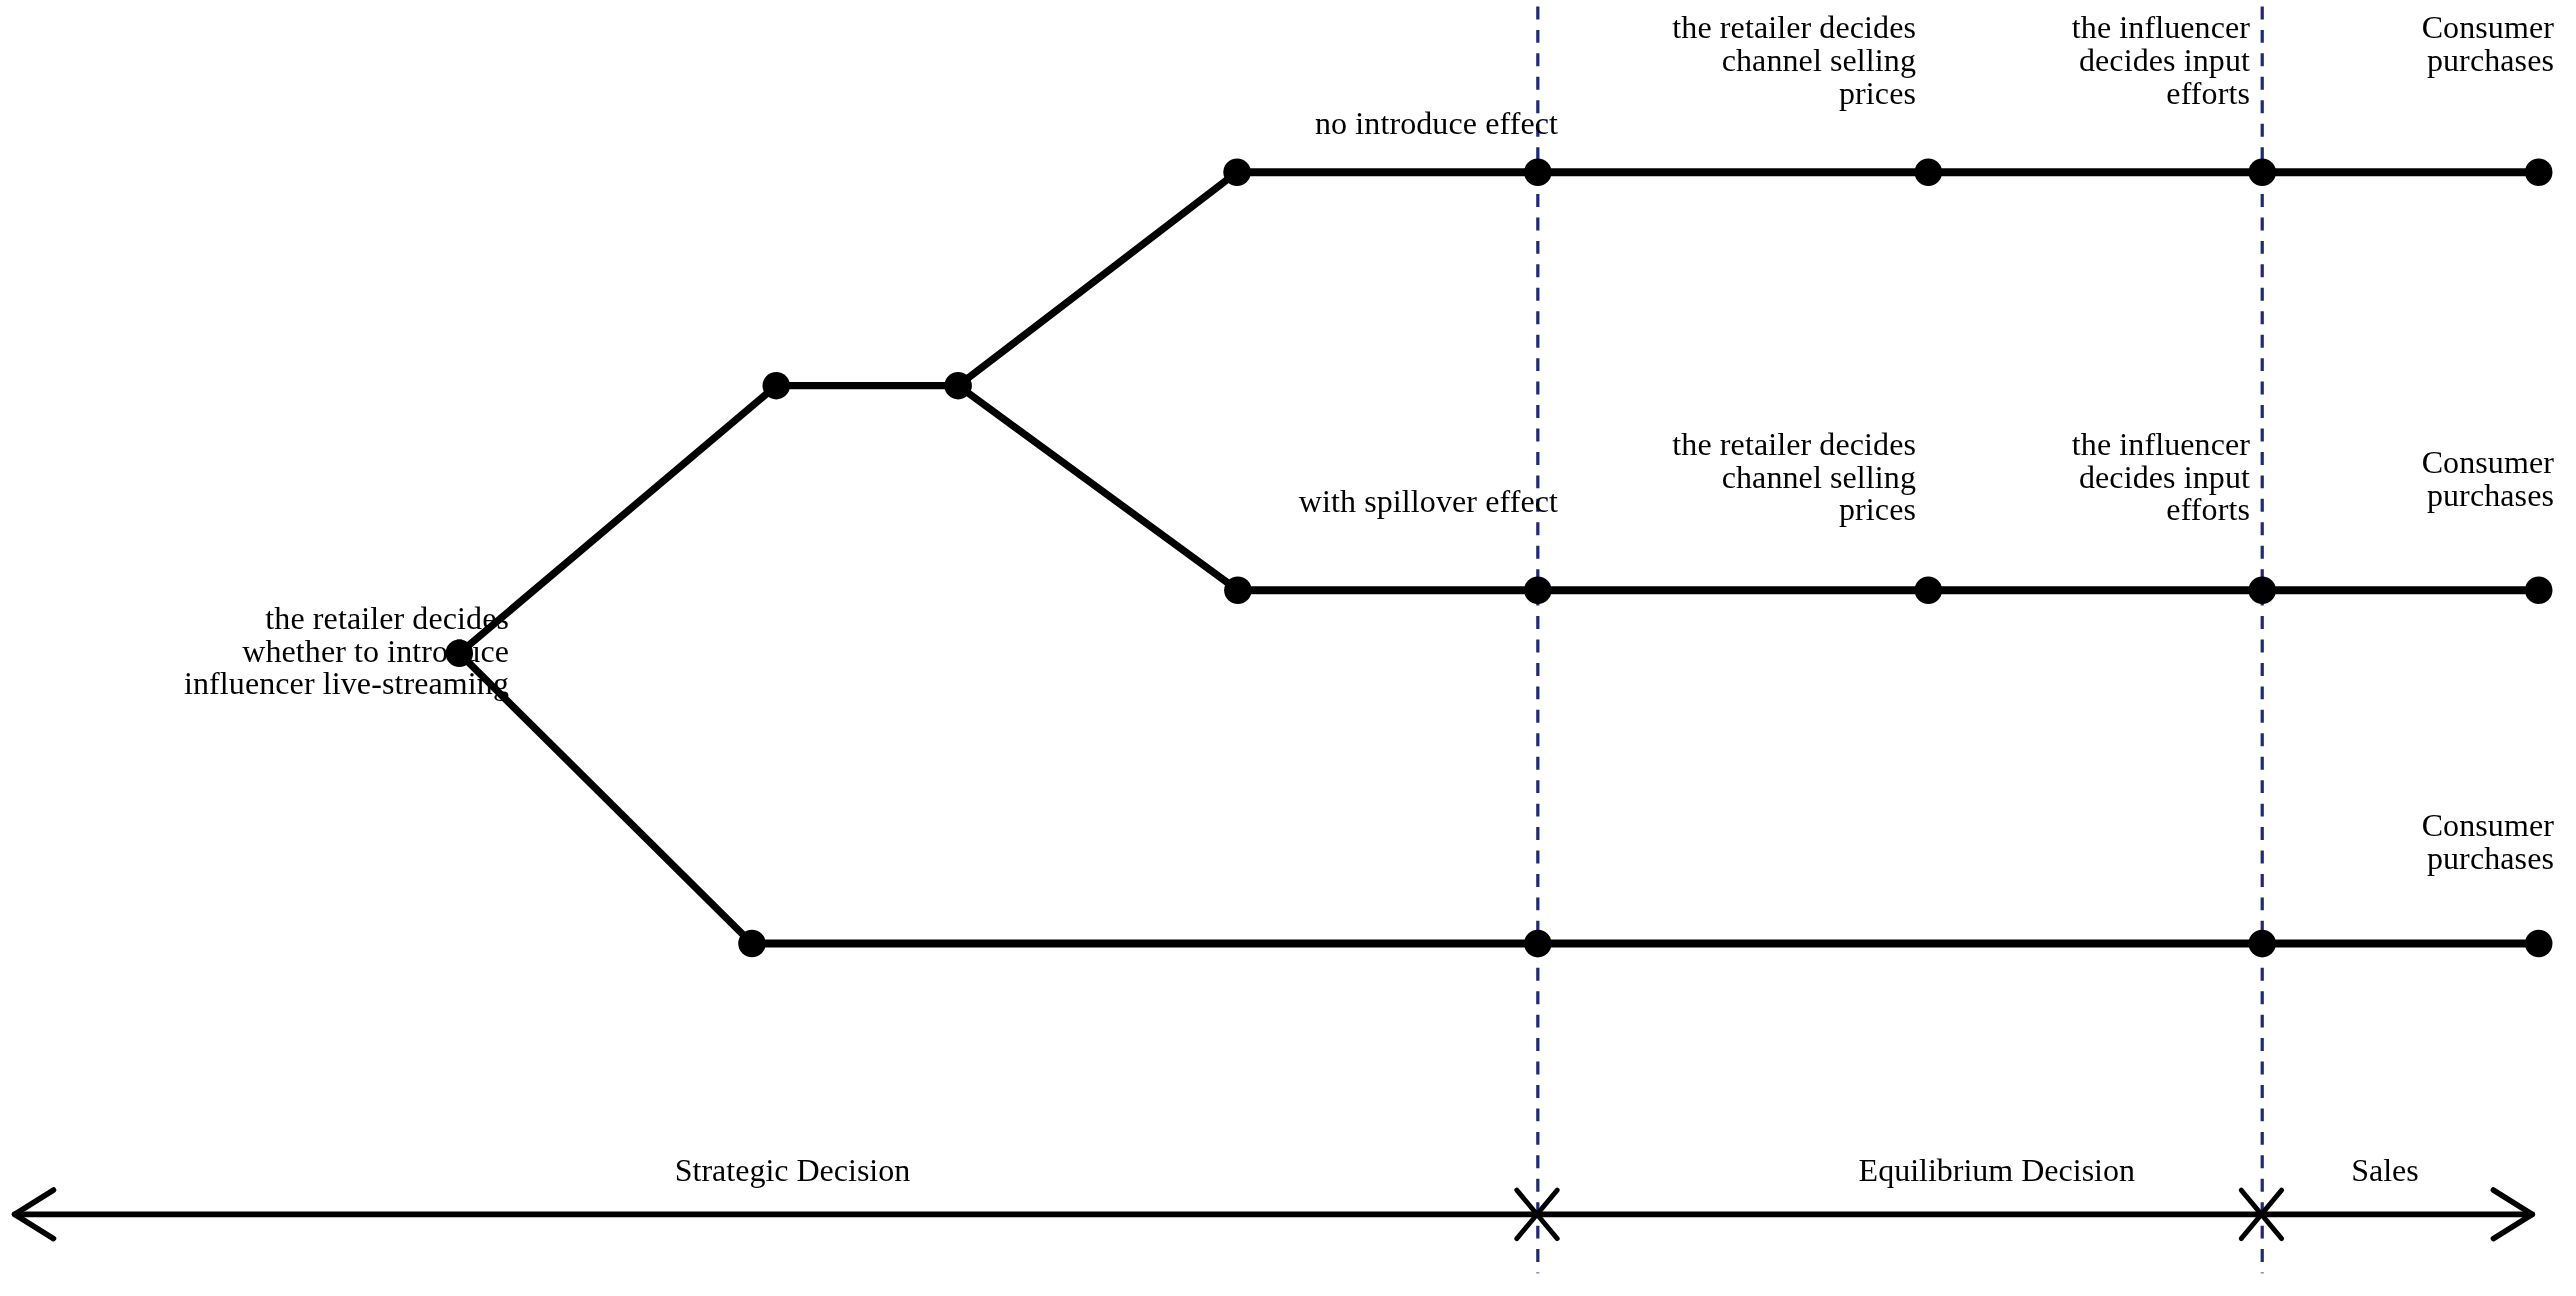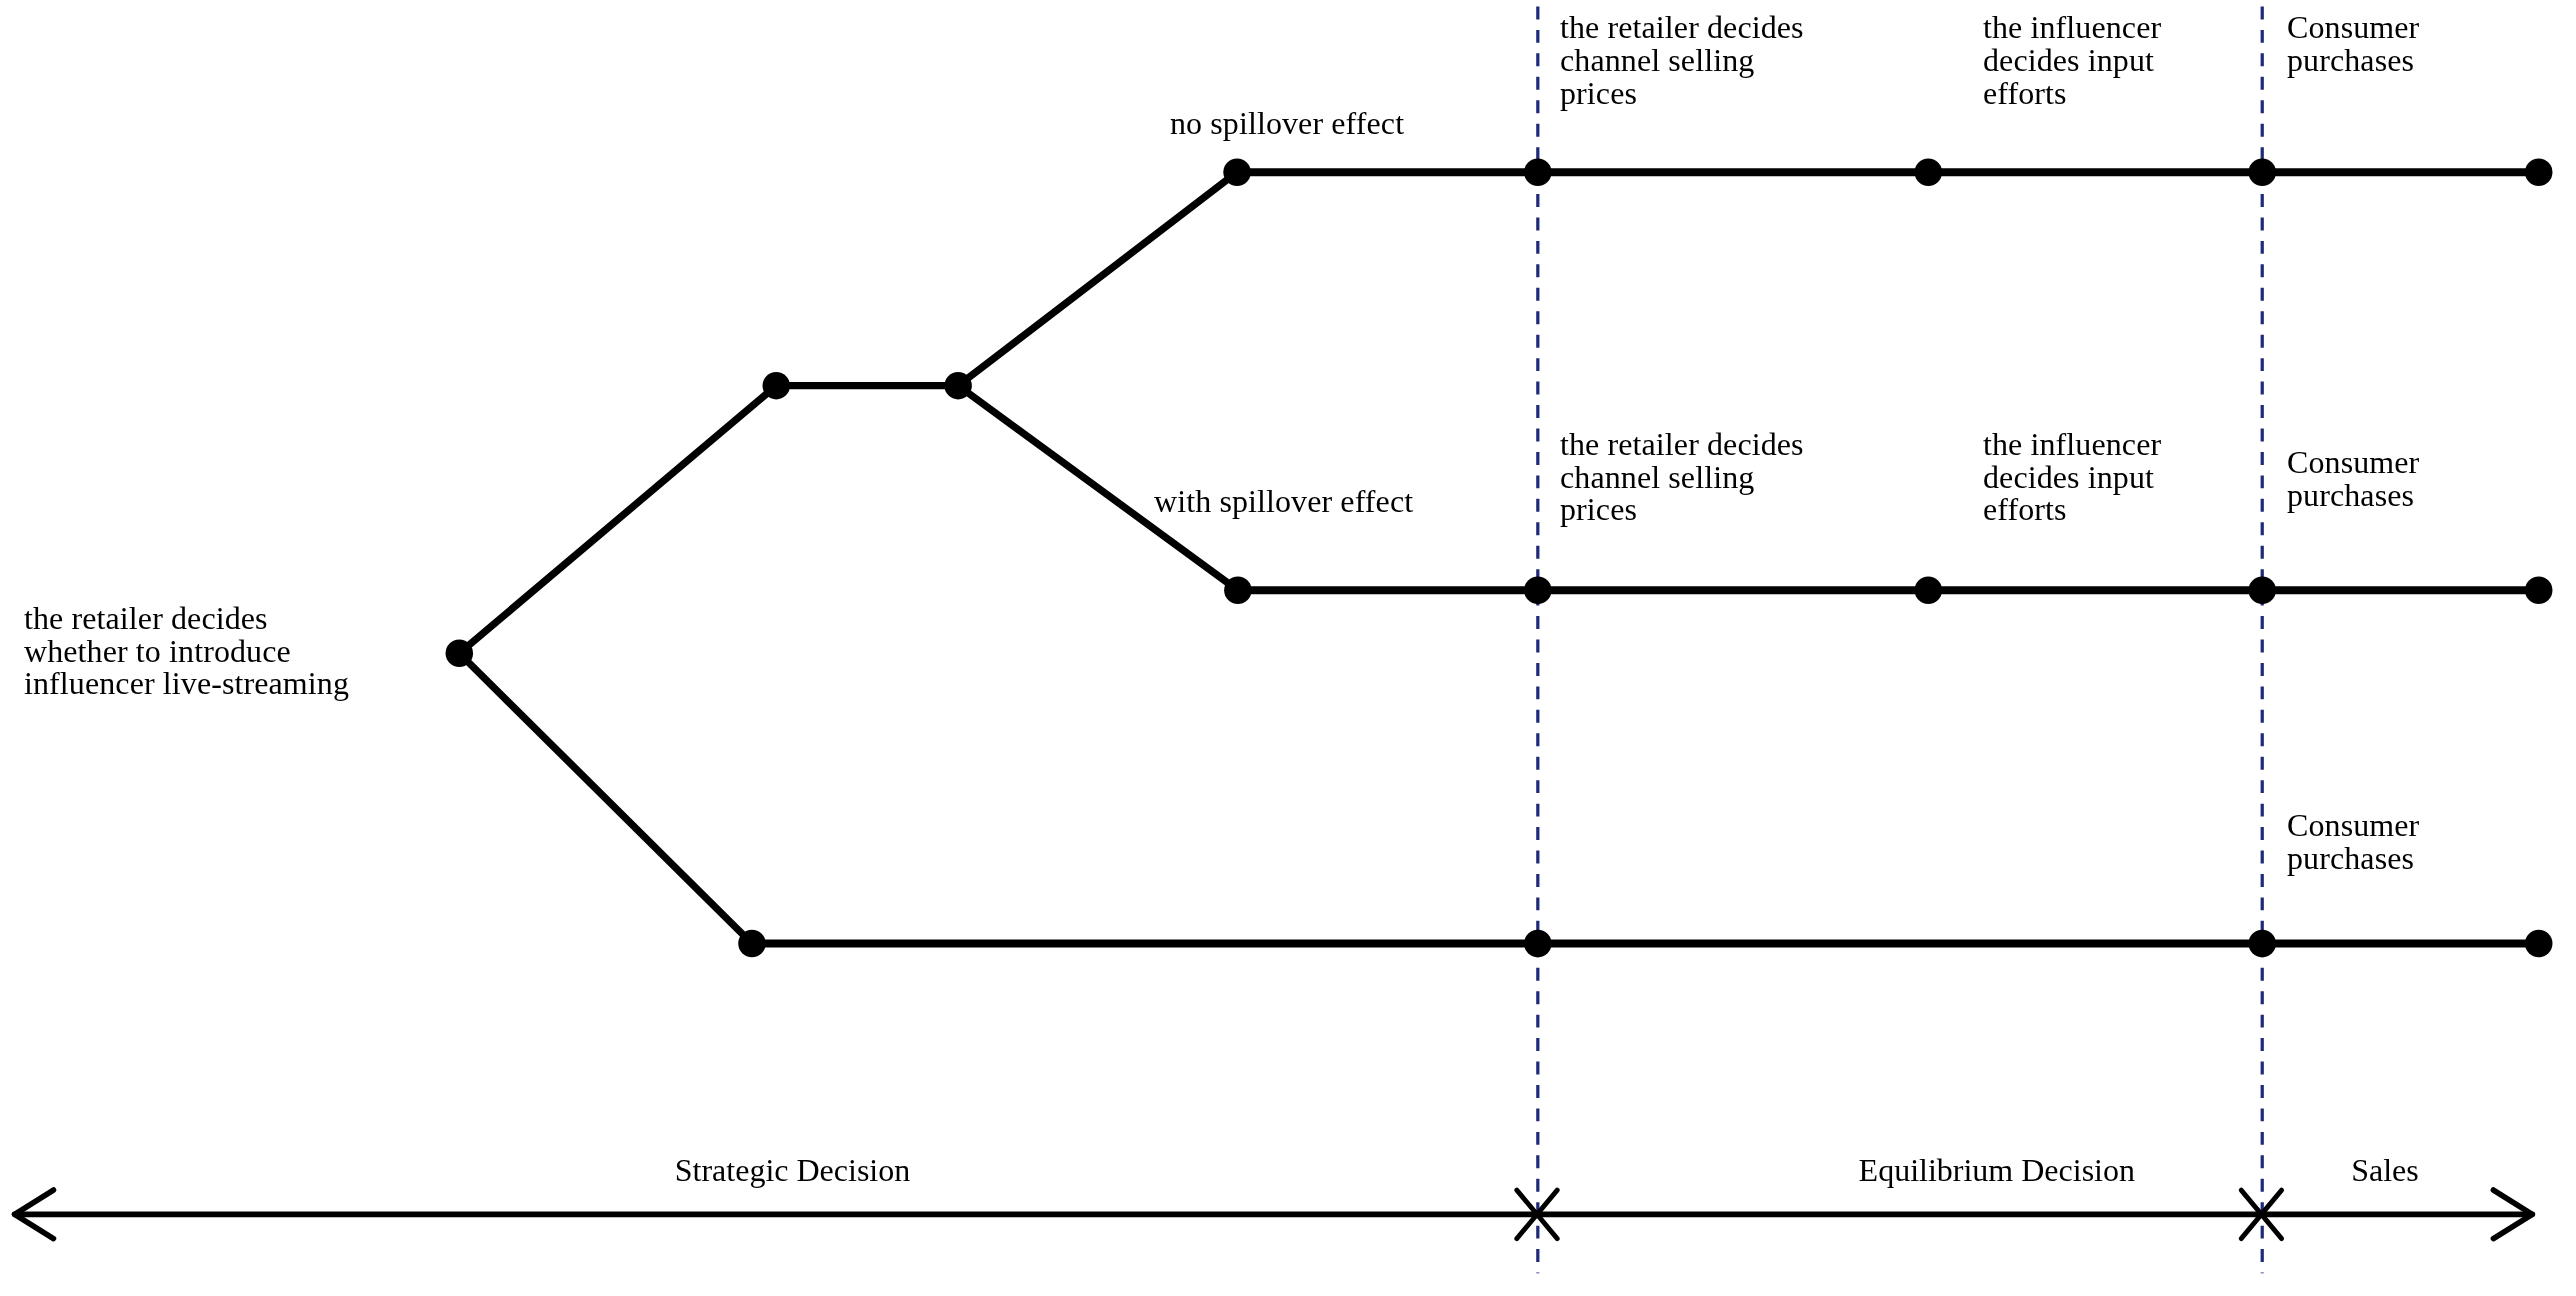--- a/index.html
+++ b/index.html
@@ -29,21 +29,21 @@
   }
   .lbl {
     position: absolute;
     font-family: "Liberation Serif", "DejaVu Serif", serif;
     font-size: 32px;
     line-height: 1.02;
     color: #000000;
     white-space: pre;
     letter-spacing: 0.1px;
   }
-  .lbl.lft { text-align: left; }
+  .lbl.lft { text-align: right; }
   .phase-lbl {
     position: absolute;
     font-family: Liberation Serif, serif;
     font-size: 32px;
     color: #000000;
     white-space: pre;
     text-align: center;
   }
 </style>
 </head>
@@ -114,21 +114,21 @@
         <line x1="2822" y1="1472" x2="2772" y2="1532"></line>
       </g>
     </g>
   </svg>
 
   <div class="lbl lft" style="left:24px; top:602px; width:485px;">the retailer decides
 whether to introduce
 influencer live-streaming</div>
 
 
-  <div class="lbl lft" style="left:1170px; top:107px; width:388px;">no spillover effect</div>
+  <div class="lbl lft" style="left:1170px; top:107px; width:388px;">no introduce effect</div>
 
   <div class="lbl lft" style="left:1154px; top:485px; width:404px;">with spillover effect</div>
 
 
   <div class="lbl lft" style="left:1560px; top:11.3px; width:356px;">the retailer decides
 channel selling
 prices</div>
   <div class="lbl lft" style="left:1983px; top:11.3px; width:267px;">the influencer
 decides input
 efforts</div>

